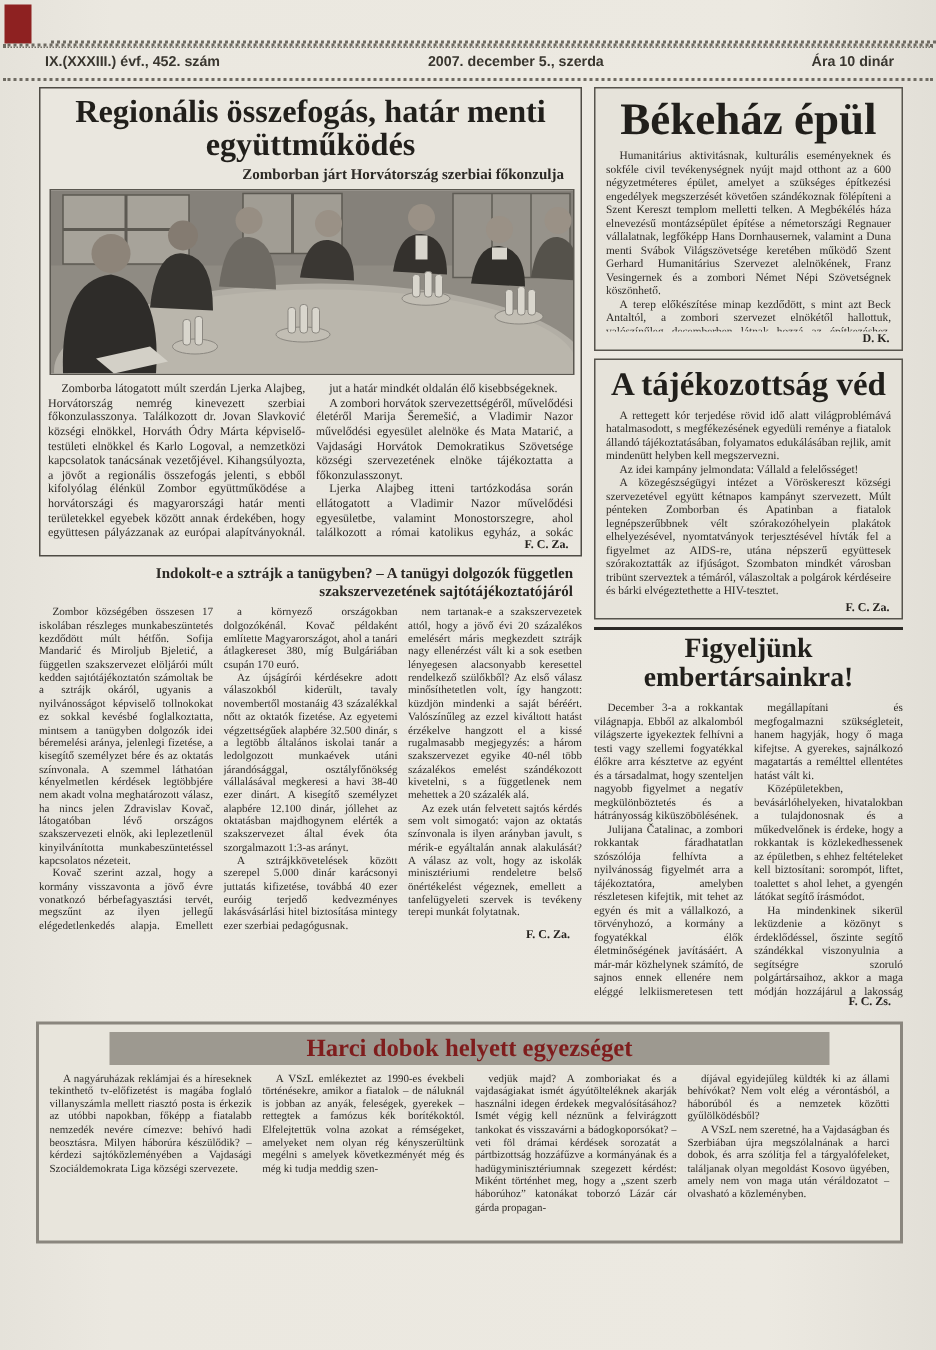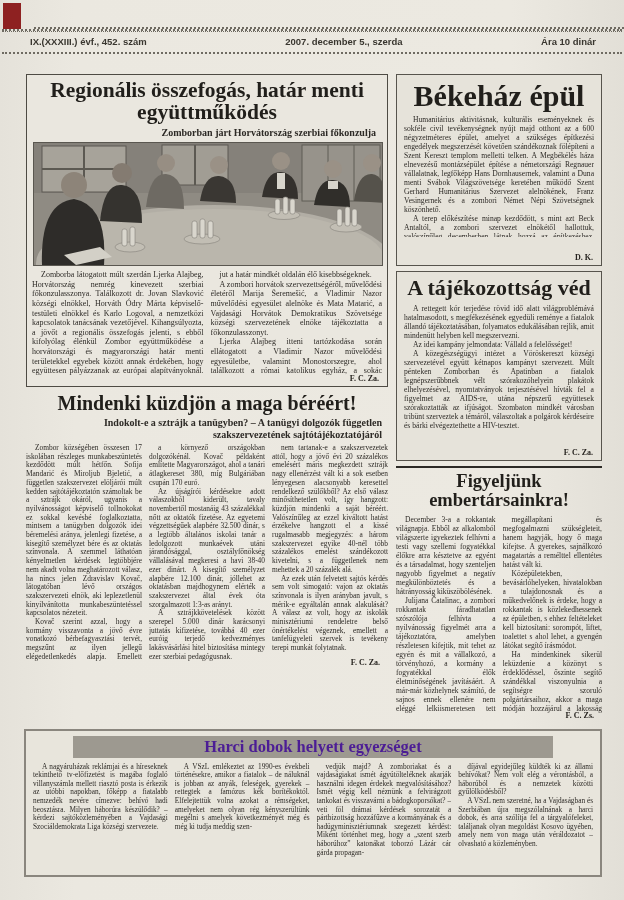--- a/index.html
+++ b/index.html
@@ -18,55 +18,55 @@
   .mast-title{position:absolute;left:0;right:0;top:-6px;text-align:center;padding-left:60px;
     font-family:"DejaVu Serif",serif;font-style:italic;font-weight:bold;font-size:78px;
     letter-spacing:-4px;color:#3d3b37;
     text-shadow:1px 0 0 #3d3b37,2px 0 0 #3d3b37,0 1px 0 #3d3b37;}
   .mast-subtitle{text-align:center;font-family:"Liberation Sans","DejaVu Sans",sans-serif;
     font-size:15px;letter-spacing:2px;color:#4c4943;padding:3px 0 4px;}
   .dateline{display:flex;justify-content:space-between;align-items:center;
     font-family:"Liberation Sans","DejaVu Sans",sans-serif;font-weight:bold;font-size:9.5px;
     color:#39362f;padding:4px 28px 5px 30px;gap:47px;}
   
-  .content{display:flex;gap:8px;margin:20px 22px 0 26px;}
+  .content{display:flex;gap:8px;margin:4px 22px 0 26px;}
   .left-col{width:362px;flex:none;}
   .right-col{width:206px;flex:none;}
   
   .hl{font-weight:bold;text-align:center;color:#211f1b;margin:0;line-height:1.04;}
   .subhead{font-weight:bold;text-align:right;font-size:10px;line-height:1.15;margin:3px 6px 4px;color:#2c2925;}
   .para{margin:0;text-indent:9px;}
   .cols{display:flex;gap:7px;}
   .col{flex:1;overflow:hidden;text-align:justify;}
   .byline{font-weight:bold;font-size:8px;text-align:right;color:#26231f;}
   .byline.abs{position:absolute;right:8px;bottom:3px;}
   
   .boxed{position:relative;border:1px solid #4e4b44;padding:4px 5px 10px;background:#eae7df;}
   .hl-regional{font-size:21.5px;}
   .photo{margin:2px 1px 4px;border:1px solid #5a5750;display:block;}
   .regional-cols .col{height:106px;font-size:8px;line-height:9.6px;}
   .art-wages{position:relative;margin-top:6px;padding-bottom:8px;}
   .hl-wages{font-size:20px;}
   .wages-cols{margin-top:3px;}
   .wages-cols .col{height:218px;font-size:7.4px;line-height:8.7px;}
   
-  .panel{position:relative;border:1px solid #57544d;background:#e6e3da;padding:4px 7px 28px;margin-bottom:5px;}
+  .panel{position:relative;border:1px solid #57544d;background:#e6e3da;padding:4px 7px 12px;margin-bottom:5px;}
   .rh-big{font-size:30px;margin:1px 0 4px;}
   .rh-mid{font-size:22px;margin:1px 0 4px;}
   .rh-small{font-size:18.5px;margin:2px 0 4px;}
   .rtext{overflow:hidden;text-align:justify;font-size:7.6px;line-height:9px;}
   .heavy-rule{border-top:2px solid #2c2a26;margin:2px 0 4px;}
   .art-disabled{position:relative;padding-bottom:10px;}
   .disabled-cols{margin-top:2px;}
   .disabled-cols .col{height:198px;font-size:7.5px;line-height:9px;}
   
   .drums-box{position:relative;margin:6px 22px 0 24px;border:2px solid #8a867e;
     background:#e8e5dc;padding:4px 7px 12px;}
   .drums-band{background:#9d9990;margin:1px 40px 5px;padding:2px 0 3px;}
-  .hl-drums{font-size:16.5px;color:#4c1d95;}
+  .hl-drums{font-size:16.5px;color:#7f1d1d;}
   .drums-cols .col{height:100px;font-size:7.3px;line-height:8.6px;}
 </style>
 </head>
 <body>
 
 <div class="page">
 
   <div class="corner-mark"></div>
   <div class="ghost-box"></div>
 
@@ -146,21 +146,20 @@
           <div class="col">
               <p class="para">jut a határ mindkét oldalán élő kisebbségeknek.</p>
               <p class="para">A zombori horvátok szervezettségéről, művelődési életéről Marija Šeremešić, a Vladimir Nazor művelődési egyesület alelnöke és Mata Matarić, a Vajdasági Horvátok Demokratikus Szövetsége községi szervezetének elnöke tájékoztatta a főkonzulasszonyt.</p>
               <p class="para">Ljerka Alajbeg itteni tartózkodása során ellátogatott a Vladimir Nazor művelődési egyesületbe, valamint Monostorszegre, ahol találkozott a római katolikus egyház, a sokác hagyományokat ápoló művelődési egyesület és az iskola képviselőivel.</p>
             </div>
         </div>
         <div class="byline abs">F. C. Za.</div>
       </article>
 
       <article class="art-wages">
-        <h1 class="hl hl-wages">Mindenki küzdjön a maga béréért!</h1>
         <div class="subhead">Indokolt-e a sztrájk a tanügyben? – A tanügyi dolgozók független szakszervezetének sajtótájékoztatójáról</div>
         <div class="cols wages-cols">
           <div class="col">
               <p class="para">Zombor községében összesen 17 iskolában részleges munkabeszüntetés kezdődött múlt hétfőn. Sofija Mandarić és Miroljub Bjeletić, a független szakszervezet elöljárói múlt kedden sajtótájékoztatón számoltak be a sztrájk okáról, ugyanis a nyilvánosságot képviselő tollnokokat ez sokkal kevésbé foglalkoztatta, mintsem a tanügyben dolgozók idei béremelési aránya, jelenlegi fizetése, a kisegítő személyzet bére és az oktatás színvonala. A szemmel láthatóan kényelmetlen kérdések legtöbbjére nem akadt volna meghatározott válasz, ha nincs jelen Zdravislav Kovač, látogatóban lévő országos szakszervezeti elnök, aki leplezetlenül kinyilvánította munkabeszüntetéssel kapcsolatos nézeteit.</p>
               <p class="para">Kovač szerint azzal, hogy a kormány visszavonta a jövő évre vonatkozó bérbefagyasztási tervét, megszűnt az ilyen jellegű elégedetlenkedés alapja. Emellett Szerbiában a tanítók és tanárok helyzete jobb</p>
             </div>
           <div class="col">
               <p class="para">a környező országokban dolgozókénál. Kovač példaként említette Magyarországot, ahol a tanári átlagkereset 380, míg Bulgáriában csupán 170 euró.</p>
               <p class="para">Az újságírói kérdésekre adott válaszokból kiderült, tavaly novembertől mostanáig 43 százalékkal nőtt az oktatók fizetése. Az egyetemi végzettségűek alapbére 32.500 dinár, s a legtöbb általános iskolai tanár a ledolgozott munkaévek utáni járandósággal, osztályfőnökség vállalásával megkeresi a havi 38-40 ezer dinárt. A kisegítő személyzet alapbére 12.100 dinár, jóllehet az oktatásban majdhogynem elérték a szakszervezet által évek óta szorgalmazott 1:3-as arányt.</p>
               <p class="para">A sztrájkkövetelések között szerepel 5.000 dinár karácsonyi juttatás kifizetése, továbbá 40 ezer euróig terjedő kedvezményes lakásvásárlási hitel biztosítása mintegy ezer szerbiai pedagógusnak.</p>

